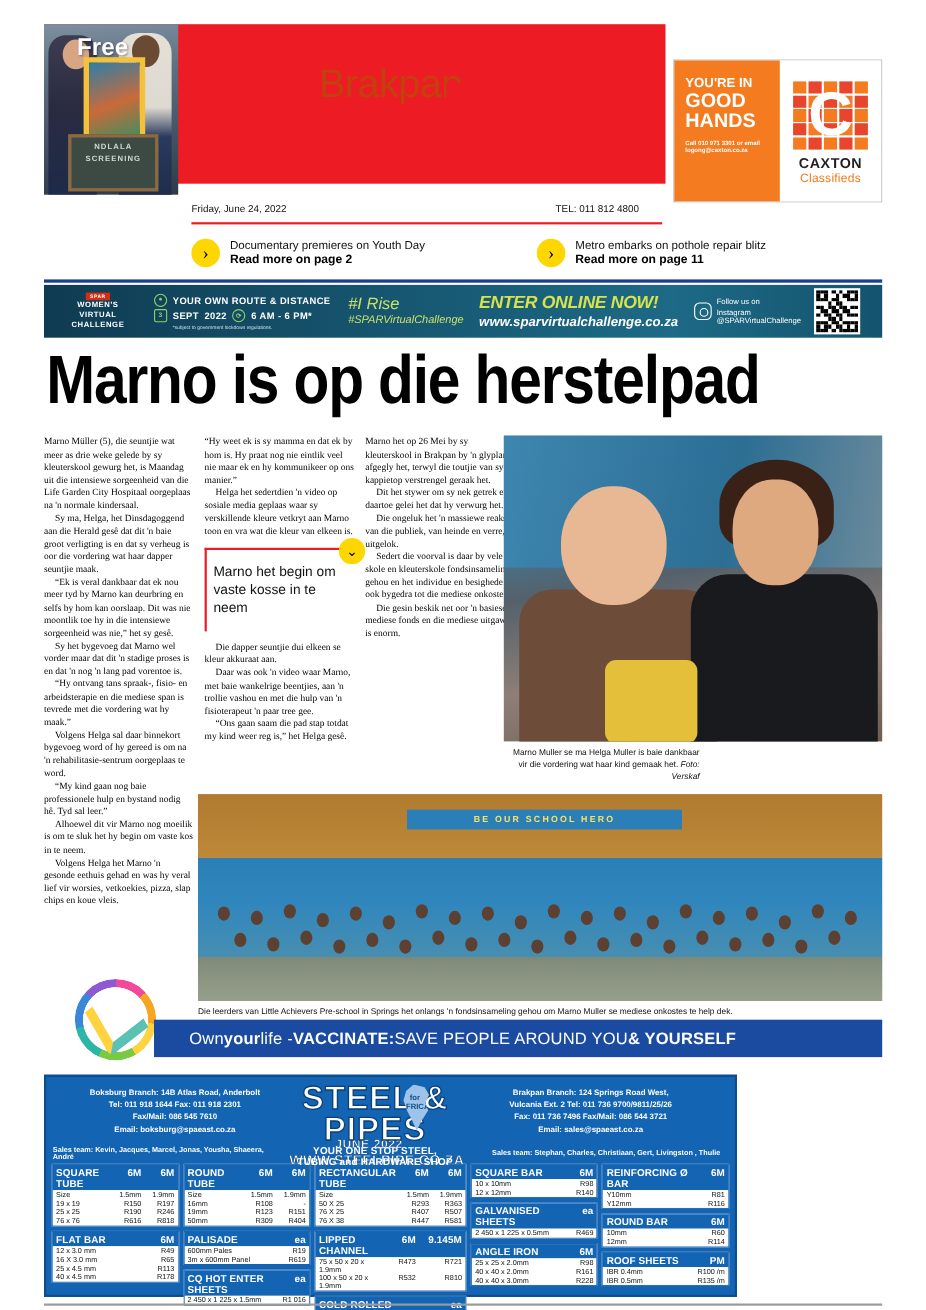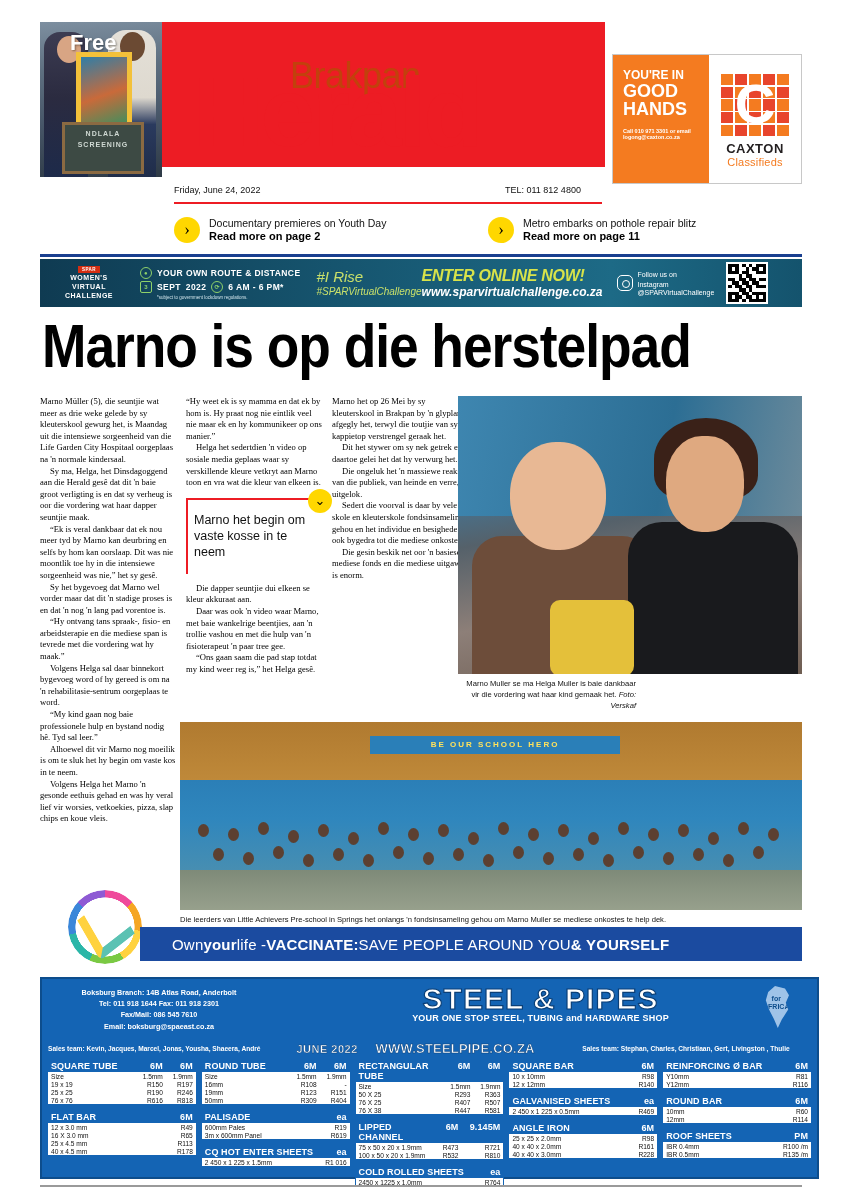--- a/index.html
+++ b/index.html
@@ -132,21 +132,21 @@
   .spar-row { display:flex; align-items:center; gap:5px; font-size:8.5px; font-weight:bold; letter-spacing:.4px; margin-bottom:2px;}
   .spar-ico {
     width:12px; height:12px; border:1.2px solid #8ed16a; border-radius:2px;
     display:flex; align-items:center; justify-content:center; font-size:6px; color:#8ed16a; flex:none;
   }
   .spar-ico.rnd { border-radius:50%; }
   .spar-note { font-size:4.5px; color:#cfe3ea; margin-left:17px; }
   .spar-hash { margin-left: 16px; color:#c9e06a; font-style:italic; line-height:1.2; }
   .spar-h1 { font-size: 15px; }
   .spar-h2 { font-size: 10px; }
-  .spar-enter { text-align:left; }
+  .spar-enter { margin-left: 14px; text-align:left; }
   .spar-e1 { color:#d8e34a; font-size:16px; font-weight:bold; font-style:italic; letter-spacing:-.3px; }
   .spar-e2 { color:#ffffff; font-size:12px; font-weight:bold; font-style:italic; }
   .spar-follow { margin-left:14px; display:flex; align-items:center; gap:5px; color:#fff; }
   .ig-box { width:16px; height:16px; border:1.5px solid #fff; border-radius:5px; position:relative; flex:none;}
   .ig-box::after{content:'';position:absolute;left:4px;top:4px;width:6px;height:6px;border:1.2px solid #fff;border-radius:50%;}
   .spar-f1 { font-size:7px; line-height:1.3; }
   .spar-f2 { font-size:7px; }
   .spar-qr { margin-left:12px; width:42px; height:42px; background:#fff; padding:2px; }
   .qr-grid { width:100%; height:100%; display:grid; grid-template-columns:repeat(11,1fr); grid-template-rows:repeat(11,1fr); }
   .qr-grid i { background:#000; }
@@ -236,21 +236,21 @@
 
   .vaxbar {
     position:absolute; left:140px; top:905px; width:662px; height:34px;
     background:#1b4ba0; color:#fff; display:flex; align-items:center;
     padding-left: 32px; font-size:15px; letter-spacing:.2px;
   }
   .vaxbar b { font-weight: bold; }
 
   
   .steelad {
-    position:absolute; left:40px; top:955px; width:779px; height:202px;
+    position:absolute; left:40px; top:955px; width:630px; height:202px;
     background:#1464b4; border:2px solid #0d4d8c; color:#fff;
   }
   .steel-top { display:flex; height:62px; padding:4px 6px 0 6px; }
   .steel-addr { width:222px; text-align:center; font-size:7.2px; font-weight:bold; line-height:11.2px; padding-top:4px; }
   .steel-mid { flex:1; text-align:center; position:relative; }
   .steel-title {
     font-size:30px; font-weight:bold; letter-spacing:1px; line-height:28px;
     color:#fff; -webkit-text-stroke: 1.2px #0a3f77; padding-top:2px;
   }
   .steel-sub { font-size:9px; font-weight:bold; letter-spacing:.2px; }
@@ -676,20 +676,26 @@
         <div class="steel-sub">YOUR ONE STOP STEEL, TUBING and HARDWARE SHOP</div>
         <div class="africa-badge">
           <div class="africa-shape">
             <div class="africa-txt">
               <div>for</div>
               <div>AFRICA</div>
             </div>
           </div>
         </div>
       </div>
+      <div class="steel-addr2">
+        <div>Brakpan Branch: 124 Springs Road West,</div>
+        <div>Vulcania Ext. 2 Tel: 011 736 9700/9811/25/26</div>
+        <div>Fax: 011 736 7496 Fax/Mail: 086 544 3721</div>
+        <div>Email: sales@spaeast.co.za</div>
+      </div>
     </div>
 
     <div class="steel-sales">
       <div class="ss-left">Sales team: Kevin, Jacques, Marcel, Jonas, Yousha, Shaeera, André</div>
       <div class="ss-mid">
         <span>JUNE 2022</span>
         &nbsp;&nbsp;&nbsp;
         <span class="ss-web">WWW.STEELPIPE.CO.ZA</span>
       </div>
       <div class="ss-right">Sales team: Stephan, Charles, Christiaan, Gert, Livingston , Thulie</div>

